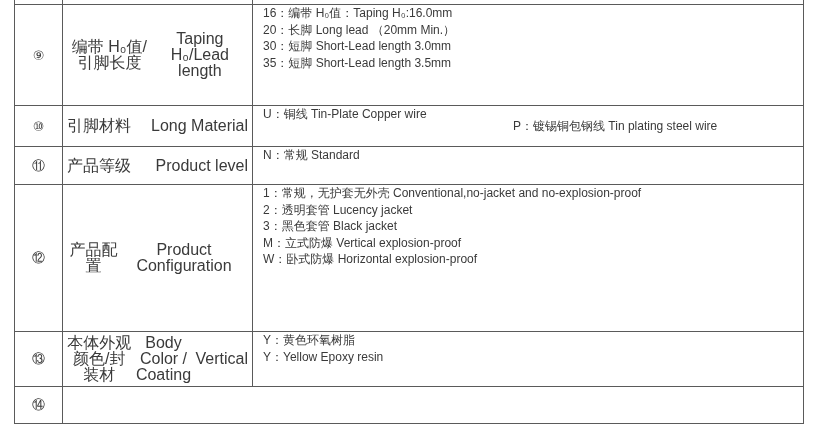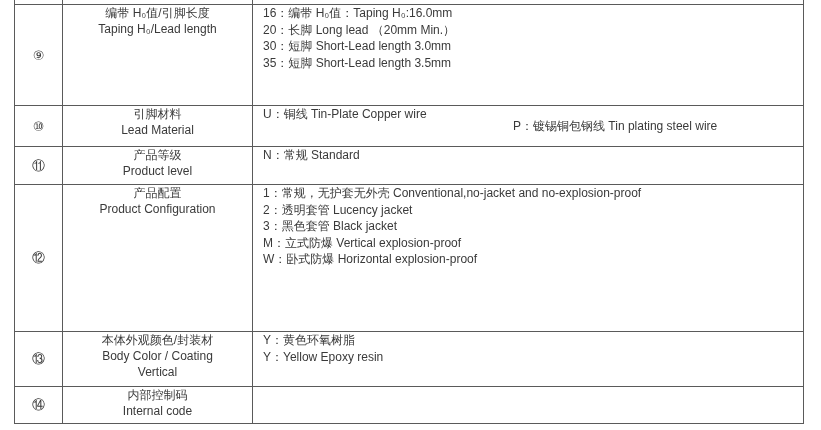--- a/index.html
+++ b/index.html
@@ -32,24 +32,24 @@
   }
   .row:last-child { border-bottom: none; }
   .cell { min-width: 0; }
   .cell.num, .cell.label { border-right: 1px solid #5a5a5a; }
 
   .cell.num {
     display: flex; align-items: center; justify-content: center;
     font-size: 13px;
   }
   .cell.label {
-    display: flex; flex-direction: column;
-    align-items: center; justify-content: flex-start;
+    display: flex; flex-direction: row;
+    align-items: center; justify-content: space-between;
     text-align: center;
-    font-size: 12px; line-height: 16px;
+    font-size: 16px; line-height: 16px;
     padding: 0 4px;
   }
   .cell.value {
     display: flex; flex-direction: column; justify-content: flex-start;
     font-size: 12px; line-height: 16.5px;
     padding-left: 10px;
     position: relative;
   }
   .cell.value.lh17 { line-height: 17px; }
 
@@ -85,21 +85,21 @@
         <div>20：长脚 Long lead （20mm Min.）</div>
         <div>30：短脚 Short-Lead length 3.0mm</div>
         <div>35：短脚 Short-Lead length 3.5mm</div>
       </div>
     </div>
 
     <div class="row r10">
       <div class="cell num">⑩</div>
       <div class="cell label">
         <div>引脚材料</div>
-        <div>Lead Material</div>
+        <div>Long Material</div>
       </div>
       <div class="cell value">
         <div>U：铜线 Tin-Plate Copper wire</div>
         <div class="val-right">P：镀锡铜包钢线 Tin plating steel wire</div>
       </div>
     </div>
 
     <div class="row r11">
       <div class="cell num">⑪</div>
       <div class="cell label">
@@ -134,21 +134,17 @@
         <div>Vertical</div>
       </div>
       <div class="cell value lh17">
         <div>Y：黄色环氧树脂</div>
         <div>Y：Yellow Epoxy resin</div>
       </div>
     </div>
 
     <div class="row r14">
       <div class="cell num">⑭</div>
-      <div class="cell label">
-        <div>内部控制码</div>
-        <div>Internal code</div>
-      </div>
       <div class="cell value"></div>
     </div>
 
   </div>
 </div>
 
 </body></html>

